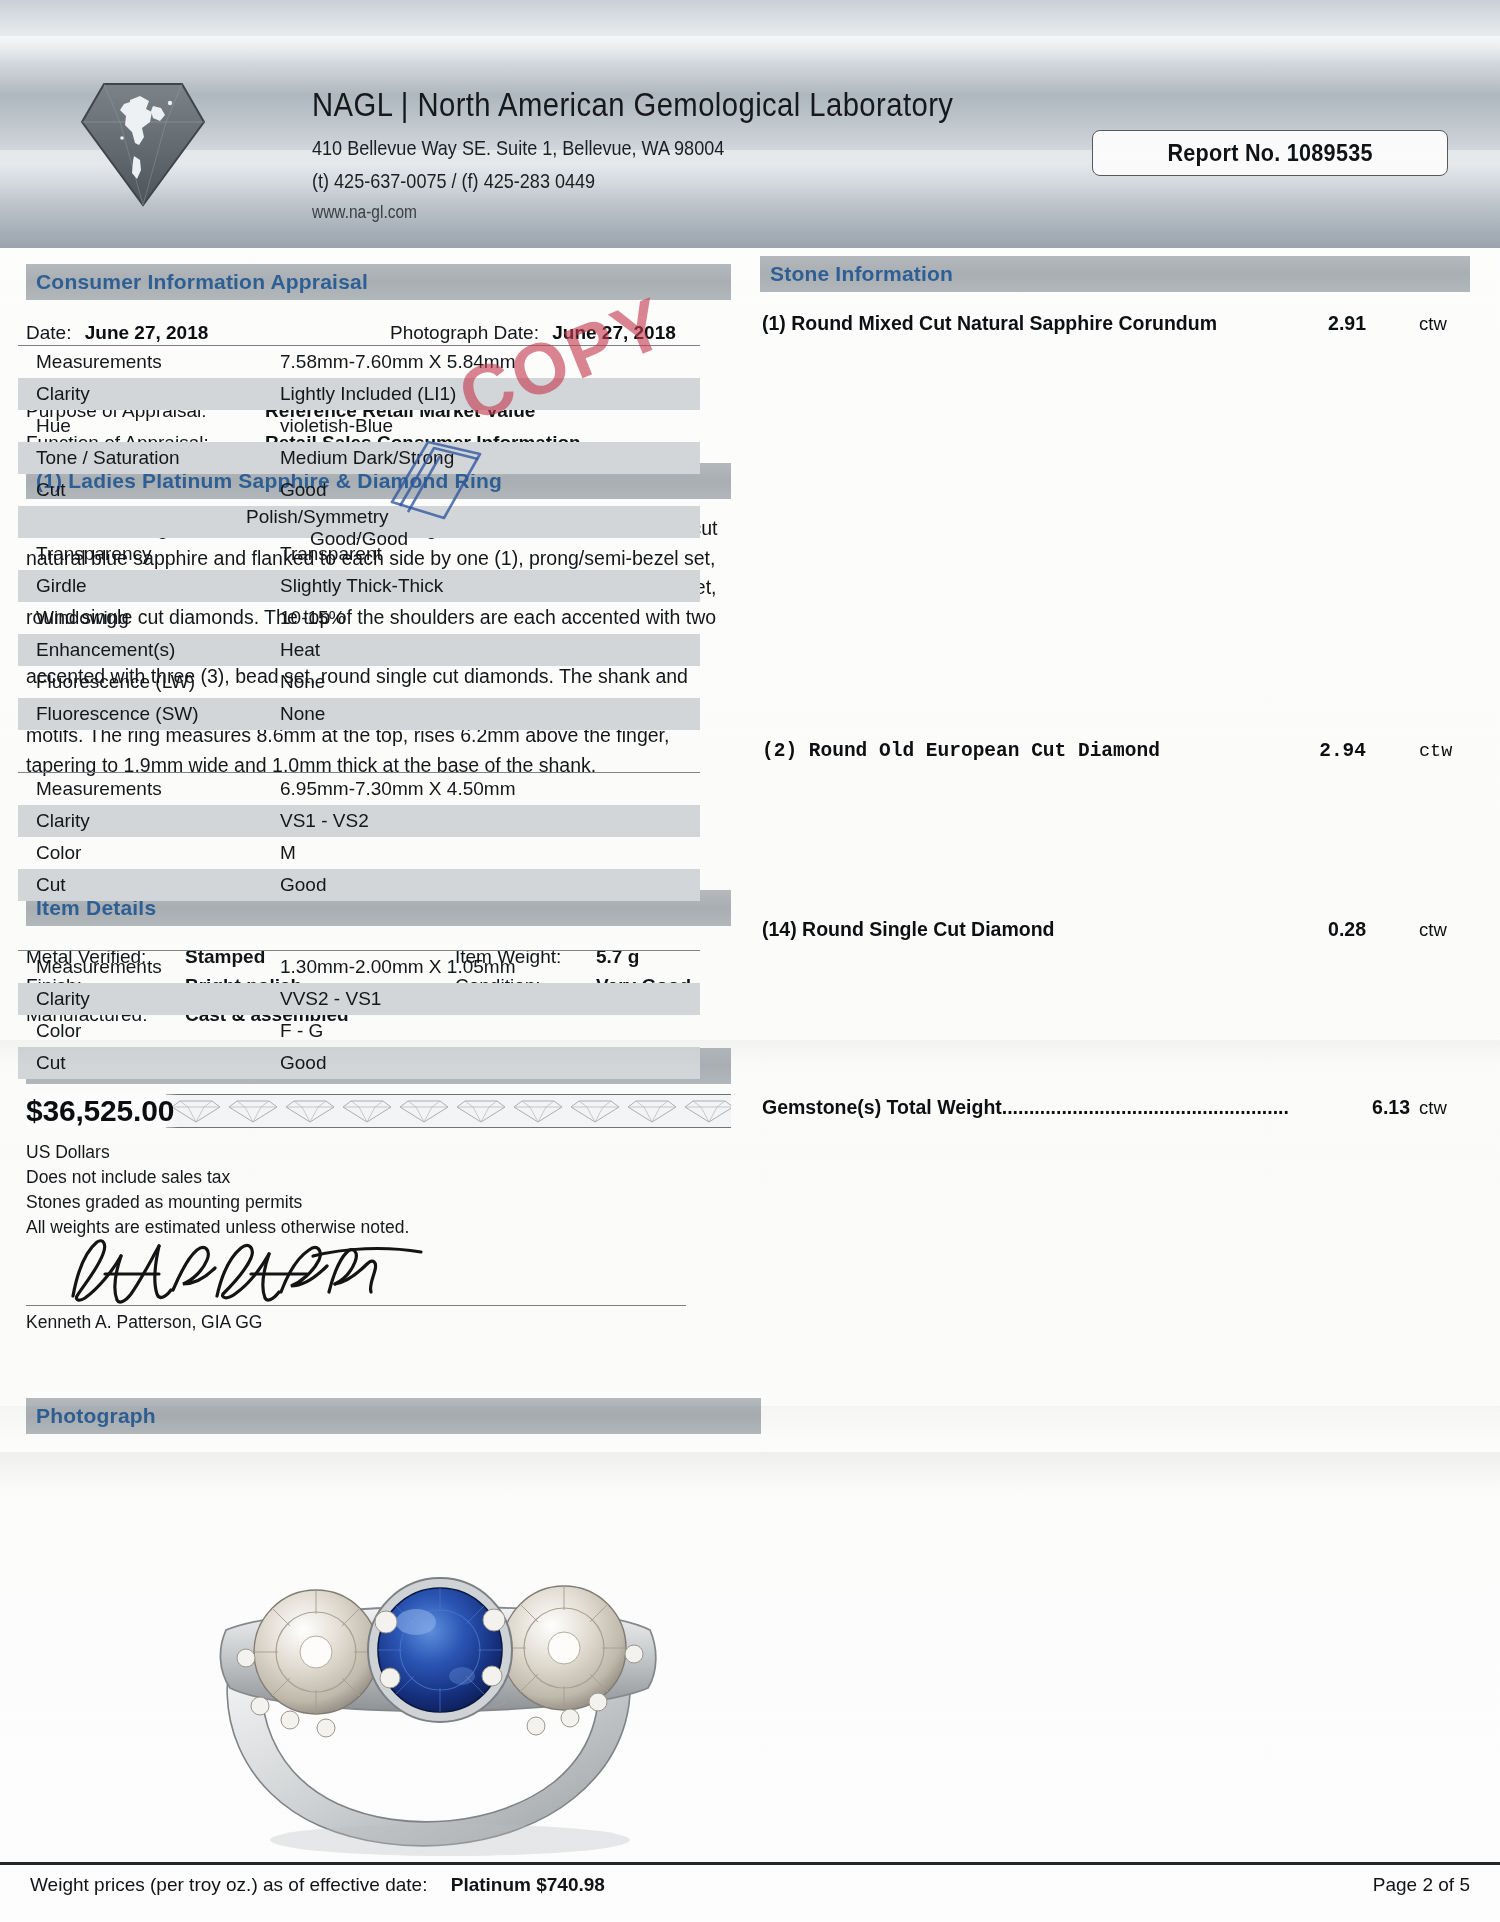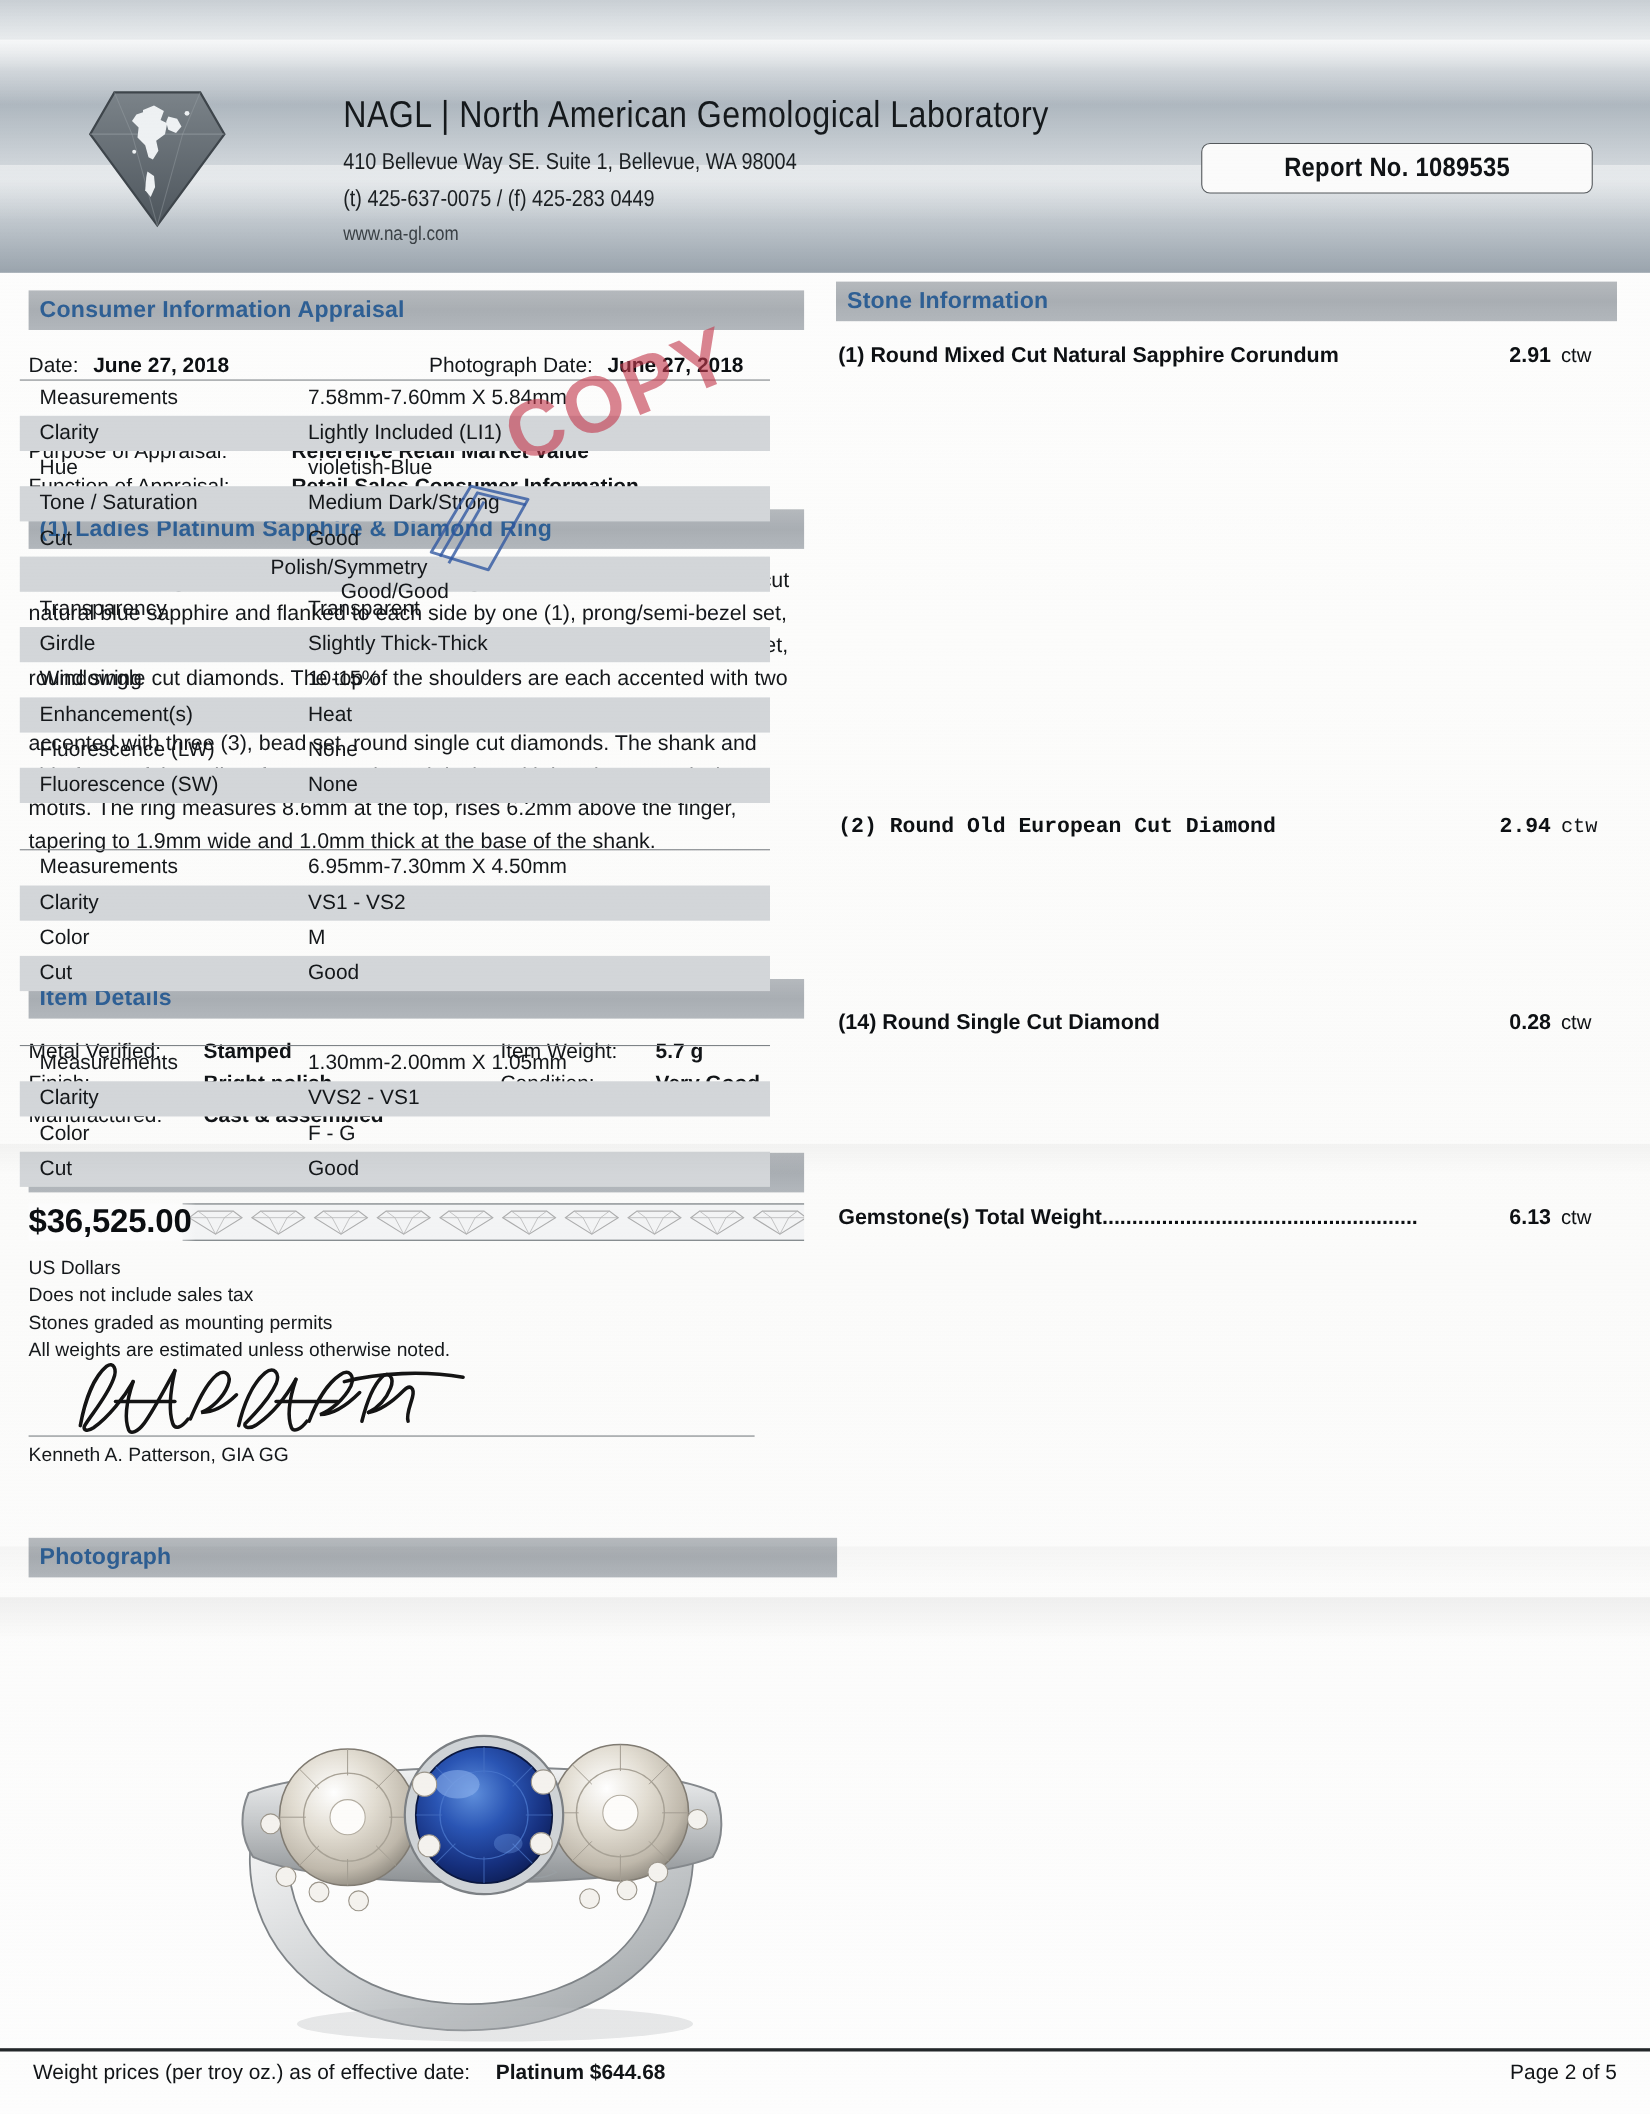--- a/index.html
+++ b/index.html
@@ -181,20 +181,21 @@
     width: 470px; height: 80px;
   }
 
   .stone-head {
     position: absolute;
     display: flex; align-items: baseline;
     width: 700px;
     font-size: 19.5px;
     font-weight: 700;
     color: #0d1013;
+    gap: 44px;
   }
   .stone-head .name { flex: 1; white-space: nowrap; }
   .stone-head .ctw-num { width: 64px; text-align: right; font-weight: 700; }
   .stone-head .ctw-unit { width: 52px; text-align: left; padding-left: 9px; font-weight: 400; font-size: 18.5px; }
 
   .trow {
     position: absolute;
     left: 18px;
     width: 682px;
     height: 32px;
@@ -625,21 +626,21 @@
         <circle cx="484" cy="192" r="9"></circle>
       </g>
 
       <ellipse cx="300" cy="378" rx="180" ry="16" fill="#b9bcbf" opacity=".35"></ellipse>
     </svg>
   </div>
 
   <div class="footer-rule"></div>
   <div class="footer-text footer-left">
     <span>Weight prices (per troy oz.) as of effective date:</span>
-    <b style="padding-left:18px;">Platinum  $644.68</b>
+    <b style="padding-left:18px;">Platinum  $740.98</b>
   </div>
   <div class="footer-text footer-right">Page 2 of 5</div>
 
   <div class="copy-stamp">COPY</div>
   <svg class="copy-book" viewBox="0 0 112 96">
     <g fill="none" stroke="rgba(46,86,160,.78)" stroke-width="2.6" stroke-linejoin="round">
       <path d="M10 70 L46 10 L98 22 L62 86 Z"></path>
       <path d="M18 74 L52 16 L96 27"></path>
       <path d="M26 80 L58 24"></path>
     </g>

